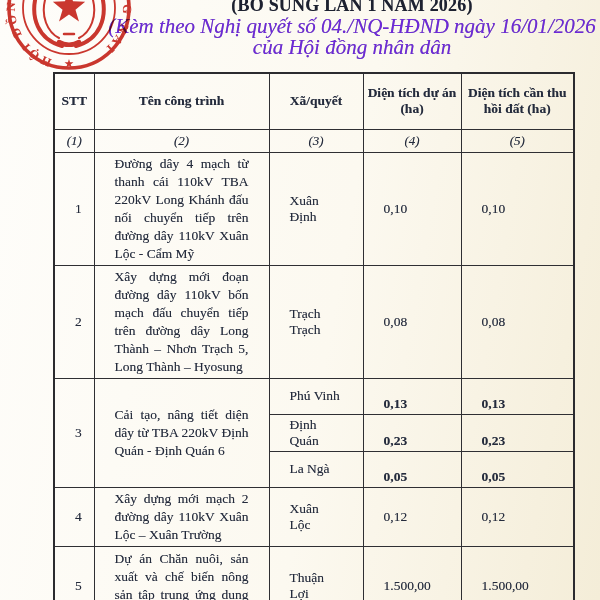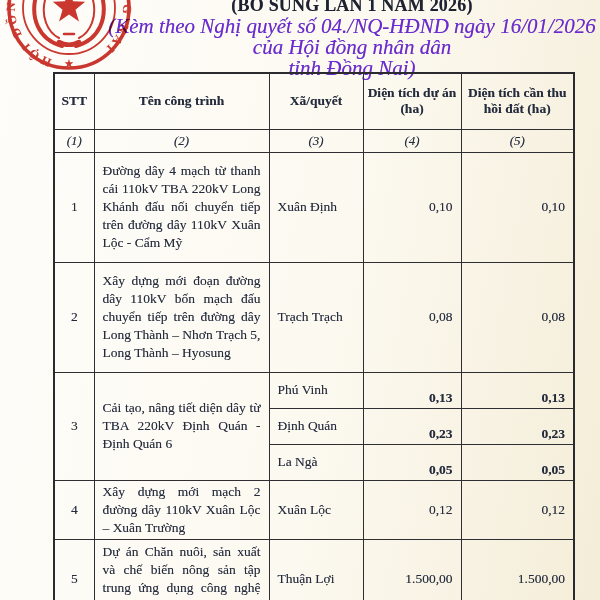--- a/index.html
+++ b/index.html
@@ -48,21 +48,21 @@
     table-layout: fixed;
     background: transparent;
     z-index: 2;
   }
   table.recovery th, table.recovery td {
     border: 1px solid #2f2f33;
     font-size: 13.5px;
     color: #242b3c;
     text-shadow: 0 0 0.5px rgba(34,42,66,0.4);
     vertical-align: middle;
-    padding: 2px 8px;
+    padding: 2px 20px;
     overflow: hidden;
   }
   table.recovery { border: 2px solid #2b2b2f; }
   thead tr.head-row { height: 56px; }
   thead tr.head-row th {
     font-weight: bold; text-align: center; line-height: 16px;
     padding: 2px 3px;
   }
   thead tr.index-row { height: 23px; }
   thead tr.index-row td { text-align: center; font-style: italic; font-size: 13px; padding: 0; }
@@ -73,34 +73,33 @@
   tbody tr:nth-child(7) { height: 80px; }
   tbody tr.subrow { height: 36px; }
 
   td.c-stt { text-align: center; }
   td.c-name {
     text-align: justify; text-justify: inter-word;
     line-height: 18px; padding: 4px 7px 4px 8px;
     vertical-align: middle;
   }
   td.c-commune { }
-  td.c-num { text-align: right; }
+  td.c-num { }
   td.c-area { padding-right: 12px; }
   td.c-rec  { padding-right: 6px; }
   tr.subrow td.c-num { vertical-align: bottom; padding-bottom: 2px; font-weight: bold; }
 </style>
 </head>
 <body>
 
 <div class="page">
 
   <div class="doc-header">
     <div class="doc-title">(BỔ SUNG LẦN 1 NĂM 2026)</div>
     <div class="doc-subtitle">(Kèm theo Nghị quyết số 04./NQ-HĐND ngày 16/01/2026 của Hội đồng nhân dân</div>
-    <div class="doc-subtitle">tỉnh Đồng Nai)</div>
   </div>
 
   <svg class="seal" viewBox="-80 -70 160 140" xmlns="http://www.w3.org/2000/svg">
     <defs>
       <path id="sealRing" d="M 0 54 A 54 54 0 0 1 0 -54 A 54 54 0 0 1 0 54" fill="none"></path>
     </defs>
 
     <circle cx="0" cy="0" r="60" fill="none" stroke="#c7271f" stroke-width="3.6"></circle>
     <circle cx="0" cy="0" r="46" fill="none" stroke="#c7271f" stroke-width="1.8"></circle>
 

